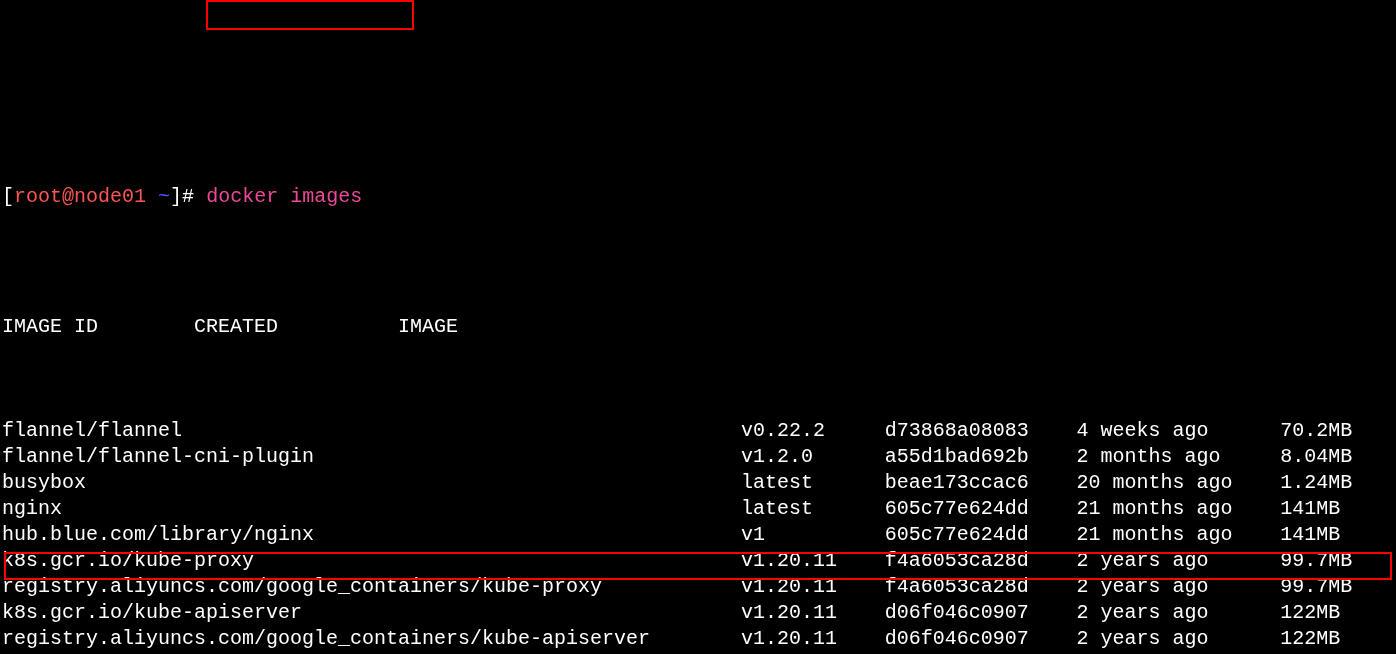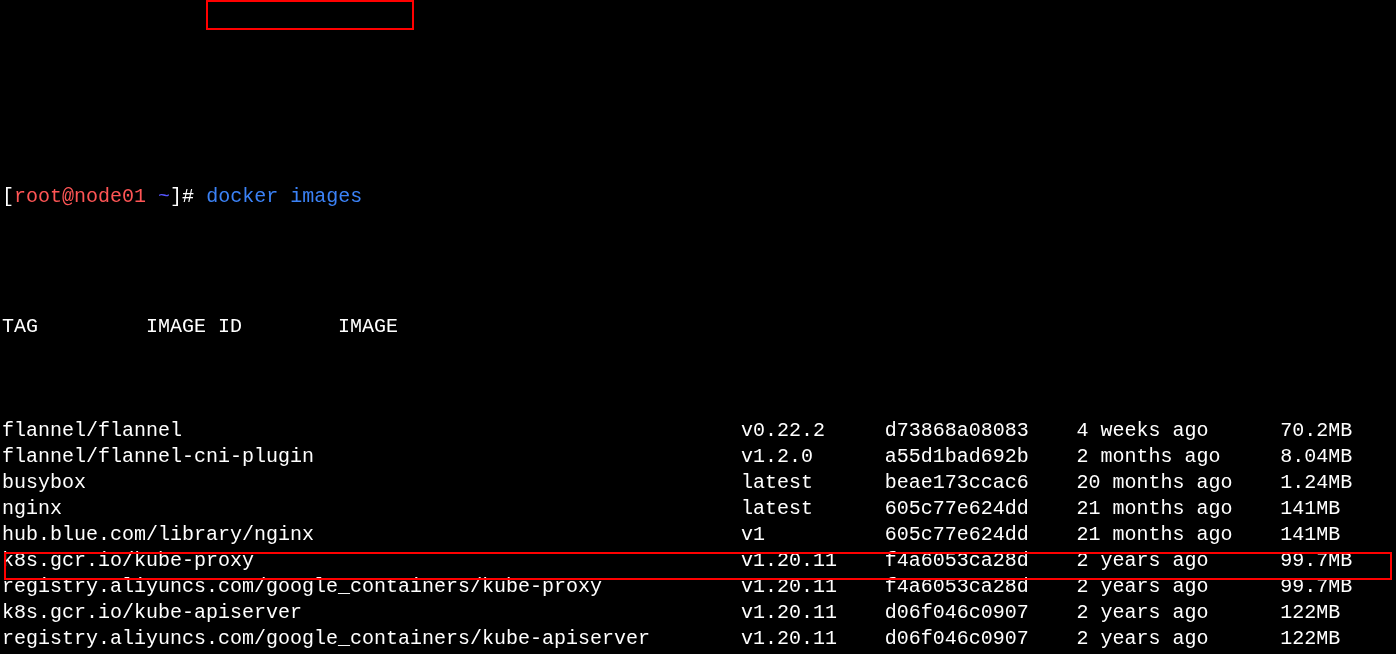--- a/index.html
+++ b/index.html
@@ -25,21 +25,21 @@
   .c-repo    { width: 740px; }
   .c-tag     { width: 144px; }
   .c-imageid { width: 192px; }
   .c-created { width: 204px; }
   .c-size    { width: 116px; }
 
   .prompt-user      { color: #ff5555; font-family: Liberation Mono, monospace; }
   .prompt-separator { color: #fff; }
   .prompt-path      { color: #5555ff; }
   .prompt-hash      { color: #fff; }
-  .cmd              { color: #3b82f6; }
+  .cmd              { color: #ec4899; }
 
   .box {
     position: absolute;
     border: 2px solid #ff0000;
     box-sizing: border-box;
     pointer-events: none;
   }
   .box-cmd {
     left: 206px;
     top: 0px;
@@ -61,22 +61,22 @@
   <div class="box box-cmd"></div>
   <div class="box box-row"></div>
 
   
   <div class="row">
     <span class="prompt-separator">[</span><span class="prompt-user">root</span><span class="prompt-user">@</span><span class="prompt-user">node01</span><span class="prompt-separator"> </span><span class="prompt-path">~</span><span class="prompt-separator">]</span><span class="prompt-hash">#</span><span> </span><span class="cmd">docker images</span>
   </div>
 
   
   <div class="row">
-    <span class="c-tag">TAG</span>
     <span class="c-imageid">IMAGE ID</span>
+    <span class="c-created">CREATED</span>
     <span class="c-size">IMAGE</span>
   </div>
 
   <div id="rows"><div class="row"><span class="c-repo">flannel/flannel</span><span class="c-tag">v0.22.2</span><span class="c-imageid">d73868a08083</span><span class="c-created">4 weeks ago</span><span class="c-size">70.2MB</span></div><div class="row"><span class="c-repo">flannel/flannel-cni-plugin</span><span class="c-tag">v1.2.0</span><span class="c-imageid">a55d1bad692b</span><span class="c-created">2 months ago</span><span class="c-size">8.04MB</span></div><div class="row"><span class="c-repo">busybox</span><span class="c-tag">latest</span><span class="c-imageid">beae173ccac6</span><span class="c-created">20 months ago</span><span class="c-size">1.24MB</span></div><div class="row"><span class="c-repo">nginx</span><span class="c-tag">latest</span><span class="c-imageid">605c77e624dd</span><span class="c-created">21 months ago</span><span class="c-size">141MB</span></div><div class="row"><span class="c-repo">hub.blue.com/library/nginx</span><span class="c-tag">v1</span><span class="c-imageid">605c77e624dd</span><span class="c-created">21 months ago</span><span class="c-size">141MB</span></div><div class="row"><span class="c-repo">k8s.gcr.io/kube-proxy</span><span class="c-tag">v1.20.11</span><span class="c-imageid">f4a6053ca28d</span><span class="c-created">2 years ago</span><span class="c-size">99.7MB</span></div><div class="row"><span class="c-repo">registry.aliyuncs.com/google_containers/kube-proxy</span><span class="c-tag">v1.20.11</span><span class="c-imageid">f4a6053ca28d</span><span class="c-created">2 years ago</span><span class="c-size">99.7MB</span></div><div class="row"><span class="c-repo">k8s.gcr.io/kube-apiserver</span><span class="c-tag">v1.20.11</span><span class="c-imageid">d06f046c0907</span><span class="c-created">2 years ago</span><span class="c-size">122MB</span></div><div class="row"><span class="c-repo">registry.aliyuncs.com/google_containers/kube-apiserver</span><span class="c-tag">v1.20.11</span><span class="c-imageid">d06f046c0907</span><span class="c-created">2 years ago</span><span class="c-size">122MB</span></div><div class="row"><span class="c-repo">k8s.gcr.io/kube-controller-manager</span><span class="c-tag">v1.20.11</span><span class="c-imageid">c857cde24856</span><span class="c-created">2 years ago</span><span class="c-size">116MB</span></div></div>
 
   
   
 
 </div>
 

